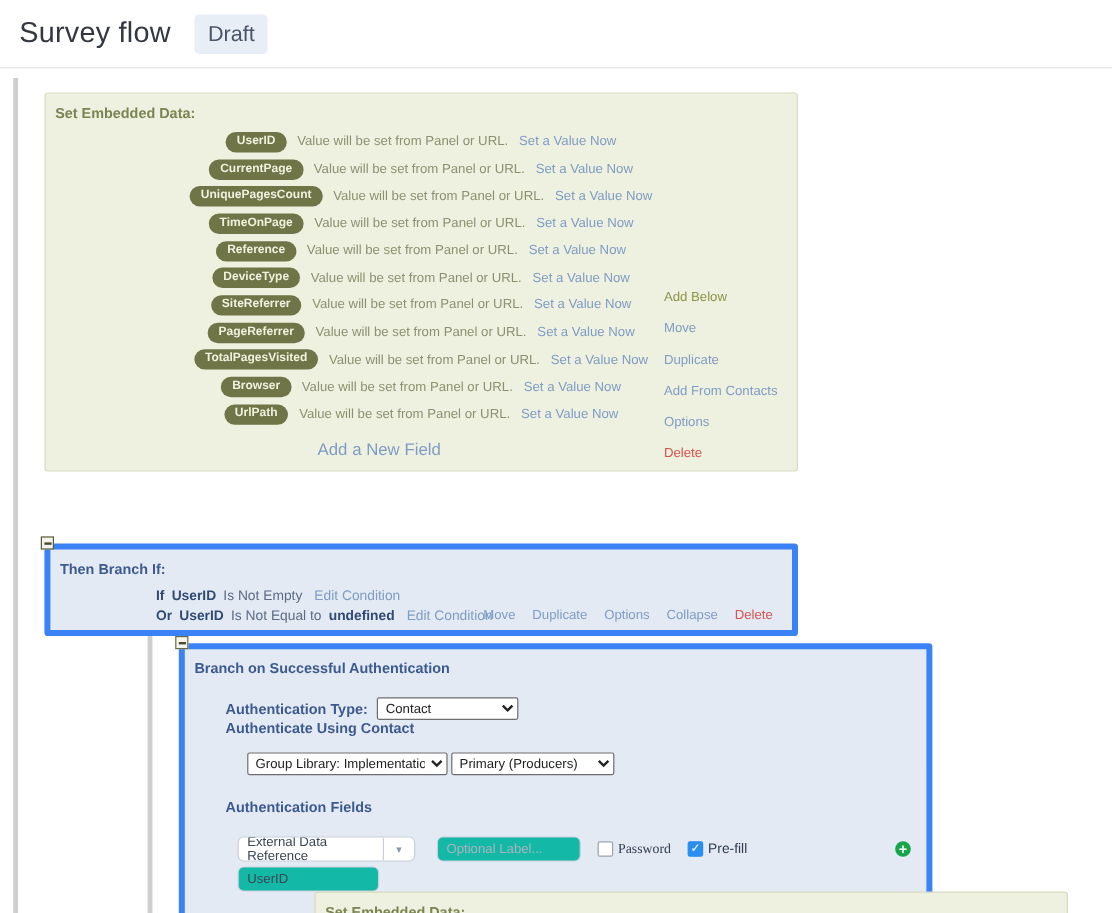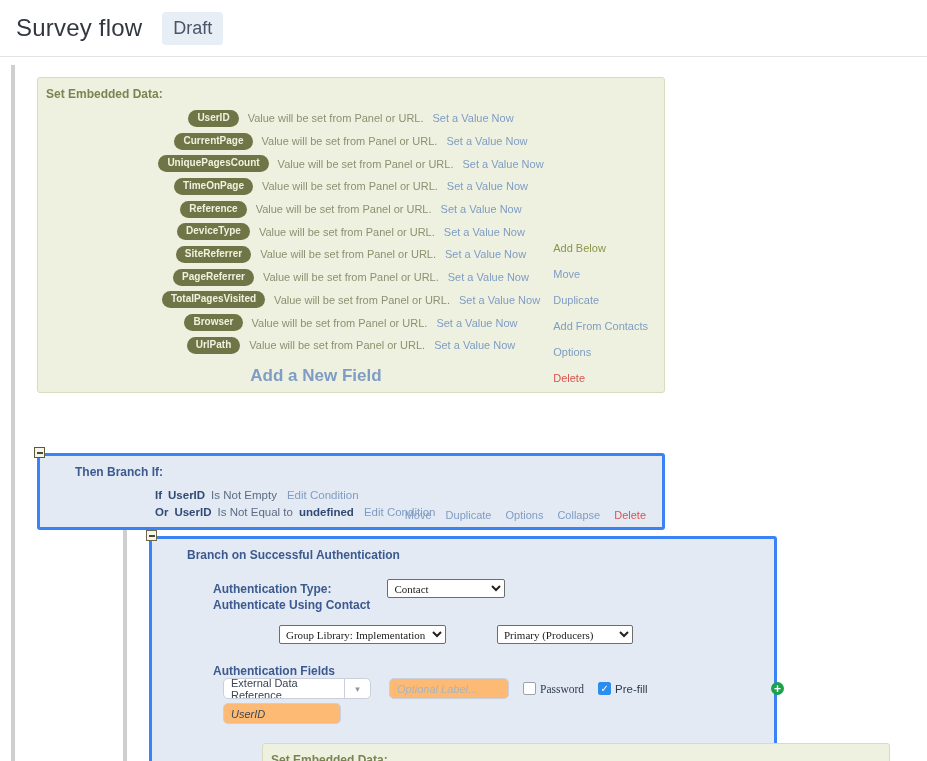--- a/index.html
+++ b/index.html
@@ -52,22 +52,21 @@
   .block {
     position: absolute;
     border-radius: 3px;
   }
   .block-green {
     background: #eef1e0;
     border: 1px solid #d7dcc0;
   }
   .block-blue {
     background: #e4eaf4;
-    border: 3px solid #3b82f6;
-    padding-left: 27px;
+    border: 5px solid #3b82f6;
   }
   .block-title {
     font-size: 12px;
     font-weight: bold;
     padding: 9px 0 4px 8px;
   }
   .block-green .block-title { color: #7a8452; }
   .block-blue .block-title { color: #3c5a8f; }
 
   
@@ -99,21 +98,21 @@
     font-size: 10px;
     font-weight: bold;
     border-radius: 9px;
     padding: 3px 9px 4px;
     line-height: 1;
     white-space: nowrap;
   }
   .ed-desc { color: #8d9170; font-size: 11px; white-space: nowrap; }
   .link-green { color: #7f9cc4; font-size: 11px; cursor: pointer; white-space: nowrap; }
   .add-field-wrap { display:flex; justify-content:center; margin-top: 9px; margin-left: -70px; }
-  .add-field { color: #7f9cc4; font-size: 17px; cursor: pointer; font-weight: bold; }
+  .add-field { color: #7f9cc4; font-size: 14px; cursor: pointer; }
 
   
   .actions {
     position: absolute;
     right: 16px;
     display: flex;
     gap: 14px;
     font-size: 11px;
   }
   .actions .a-green { color: #8d9448; cursor: pointer; }
@@ -138,37 +137,36 @@
 
   
   .auth-label {
     font-size: 12px; font-weight: bold; color: #3c5a8f;
   }
   .row-auth-type {
     display: flex; align-items: center; gap: 8px;
     padding-left: 34px; margin-top: 13px;
   }
   select.sel {
-    font-family: Liberation Serif, serif;
+    font-family: Liberation Sans, sans-serif;
     font-size: 11px;
     color: #222;
     background: #fff;
     border: 1px solid #6d6d6d;
     border-radius: 2px;
     padding: 1px 2px;
     height: 19px;
-    margin-left: 48px;
   }
   .sub-head { padding-left: 34px; }
   .row-contact { display:flex; gap: 3px; padding-left: 52px; margin-top: 13px; }
   .fields-head { padding-left: 34px; margin-top: 20px; }
 
   .fields-row {
     display: flex; align-items: center;
-    padding-left: 44px; margin-top: 0;
+    padding-left: 44px; margin-top: 17px;
     position: relative;
   }
   .combo {
     display: flex; align-items: stretch;
     border: 1px solid #c9d0db; background:#fff;
     border-radius: 5px; height: 21px; width: 148px;
     overflow: hidden;
   }
   .combo .txt {
     flex: 1; display:flex; align-items:center;
@@ -176,23 +174,22 @@
   }
   .combo .chev {
     width: 26px; border-left: 1px solid #c9d0db;
     display:flex; align-items:center; justify-content:center;
     color:#8c97a6; font-size: 9px;
   }
   input.txtbox {
     font-family: "Liberation Sans", sans-serif;
     font-size: 11px; color: #3a4654;
     border: 1px solid #c9d0db; border-radius: 5px;
-    height: 21px; padding: 0 7px; background:#fdba74;
+    height: 21px; padding: 0 7px; background:#14b8a6;
     outline: none;
-    font-style: italic;
   }
   input.txtbox::placeholder { color: #aab3bf; }
   .chk-wrap { display:flex; align-items:center; gap:4px; margin-left: 12px; }
   .chk {
     width: 13px; height: 13px; border-radius: 2px;
     border: 1px solid #9aa3ae; background:#fff;
   }
   .chk.checked {
     background: #2a8ef0; border-color: #2a8ef0;
     display:flex; align-items:center; justify-content:center;

